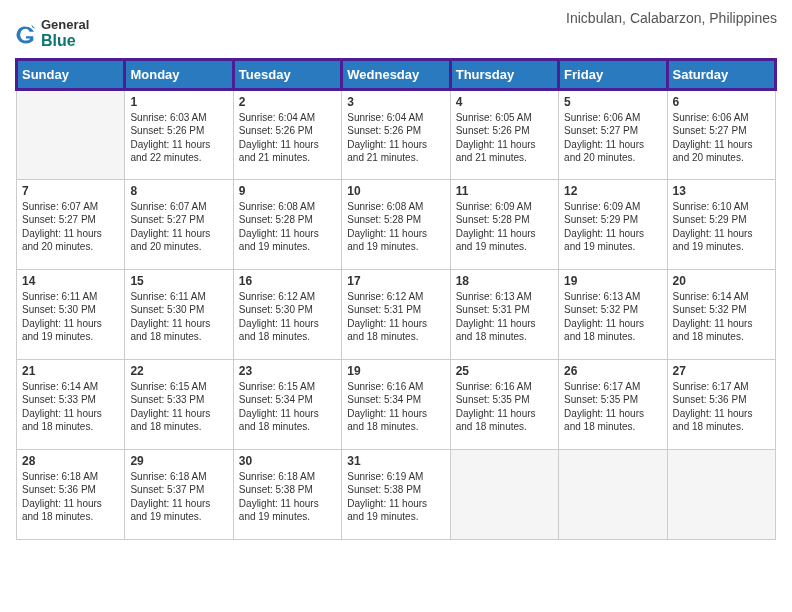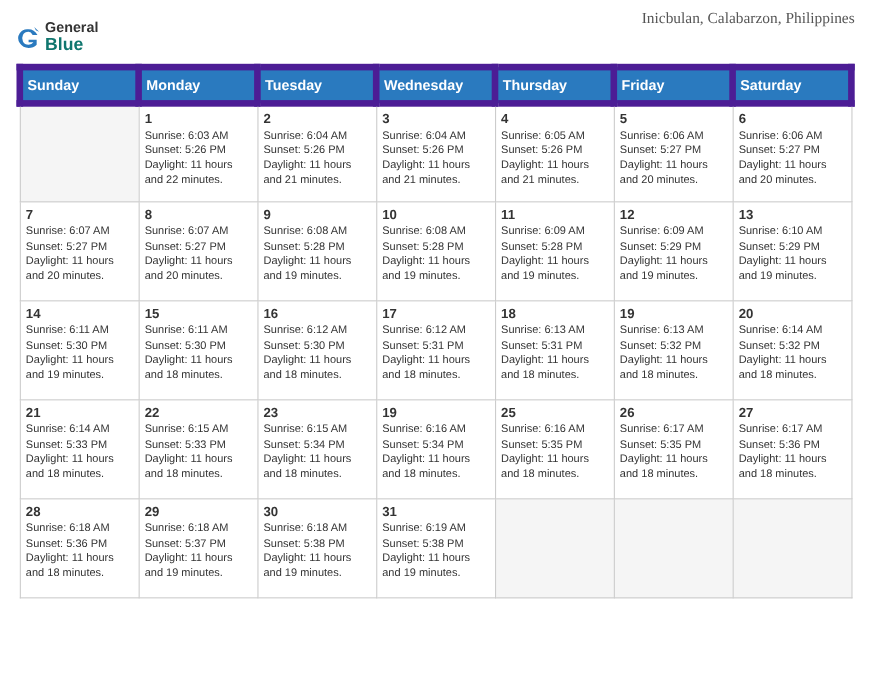--- a/index.html
+++ b/index.html
@@ -45,35 +45,34 @@
       text-align: right;
     }
     .month-title {
       font-size: 36px;
       font-weight: bold;
       color: #333;
     }
     .location {
       font-size: 14px;
       color: #555;
-      font-family: Liberation Serif, serif;
     }
     table {
       width: 100%;
       border-collapse: collapse;
       table-layout: fixed;
     }
     th {
       background-color: #2a7abf;
       color: #fff;
       font-size: 13px;
       font-weight: bold;
       padding: 6px 4px;
       text-align: left;
-      border: 6px solid #4c1d95;
+      border: 3px solid #4c1d95;
     }
     td {
       border: 1px solid #ccc;
       vertical-align: top;
       padding: 4px 5px;
       font-size: 10.5px;
       color: #333;
       height: 90px;
       background: #fff;
     }

